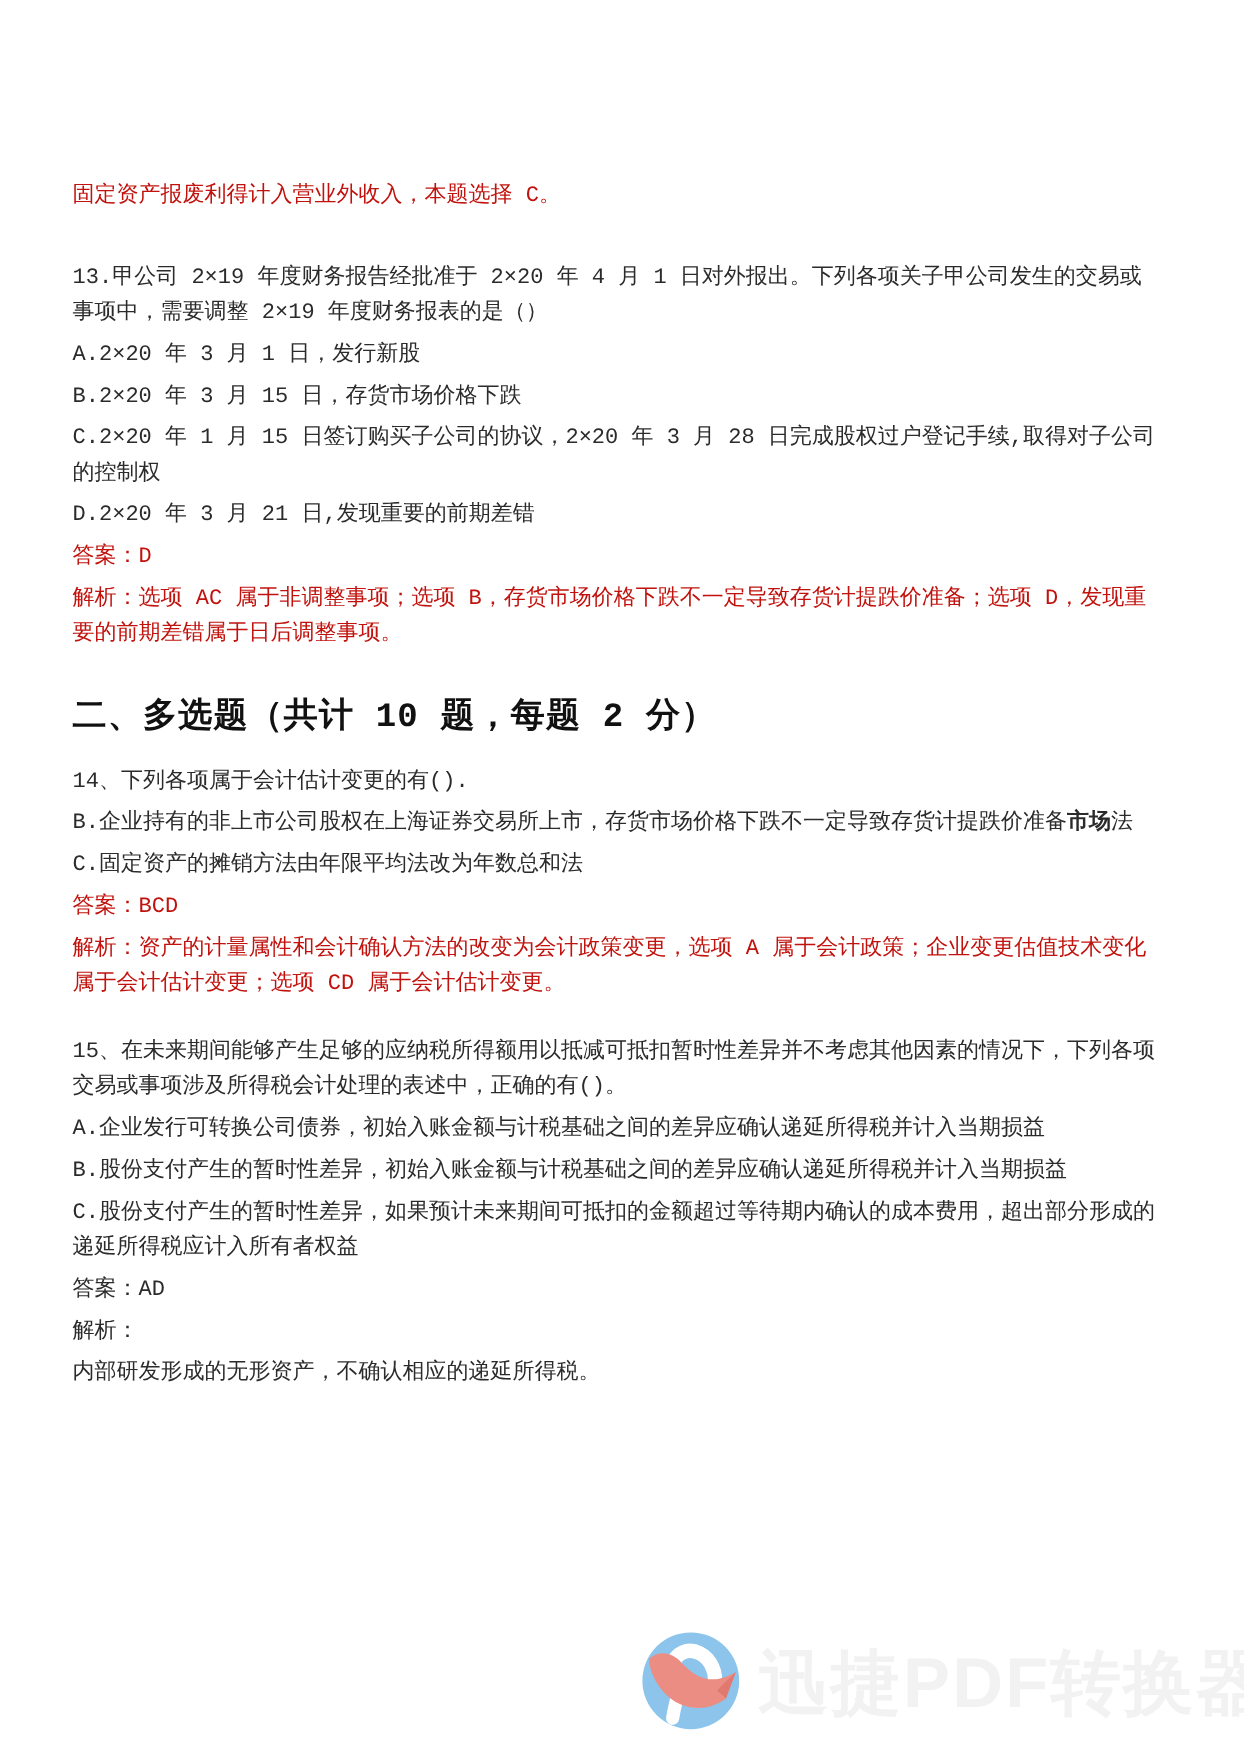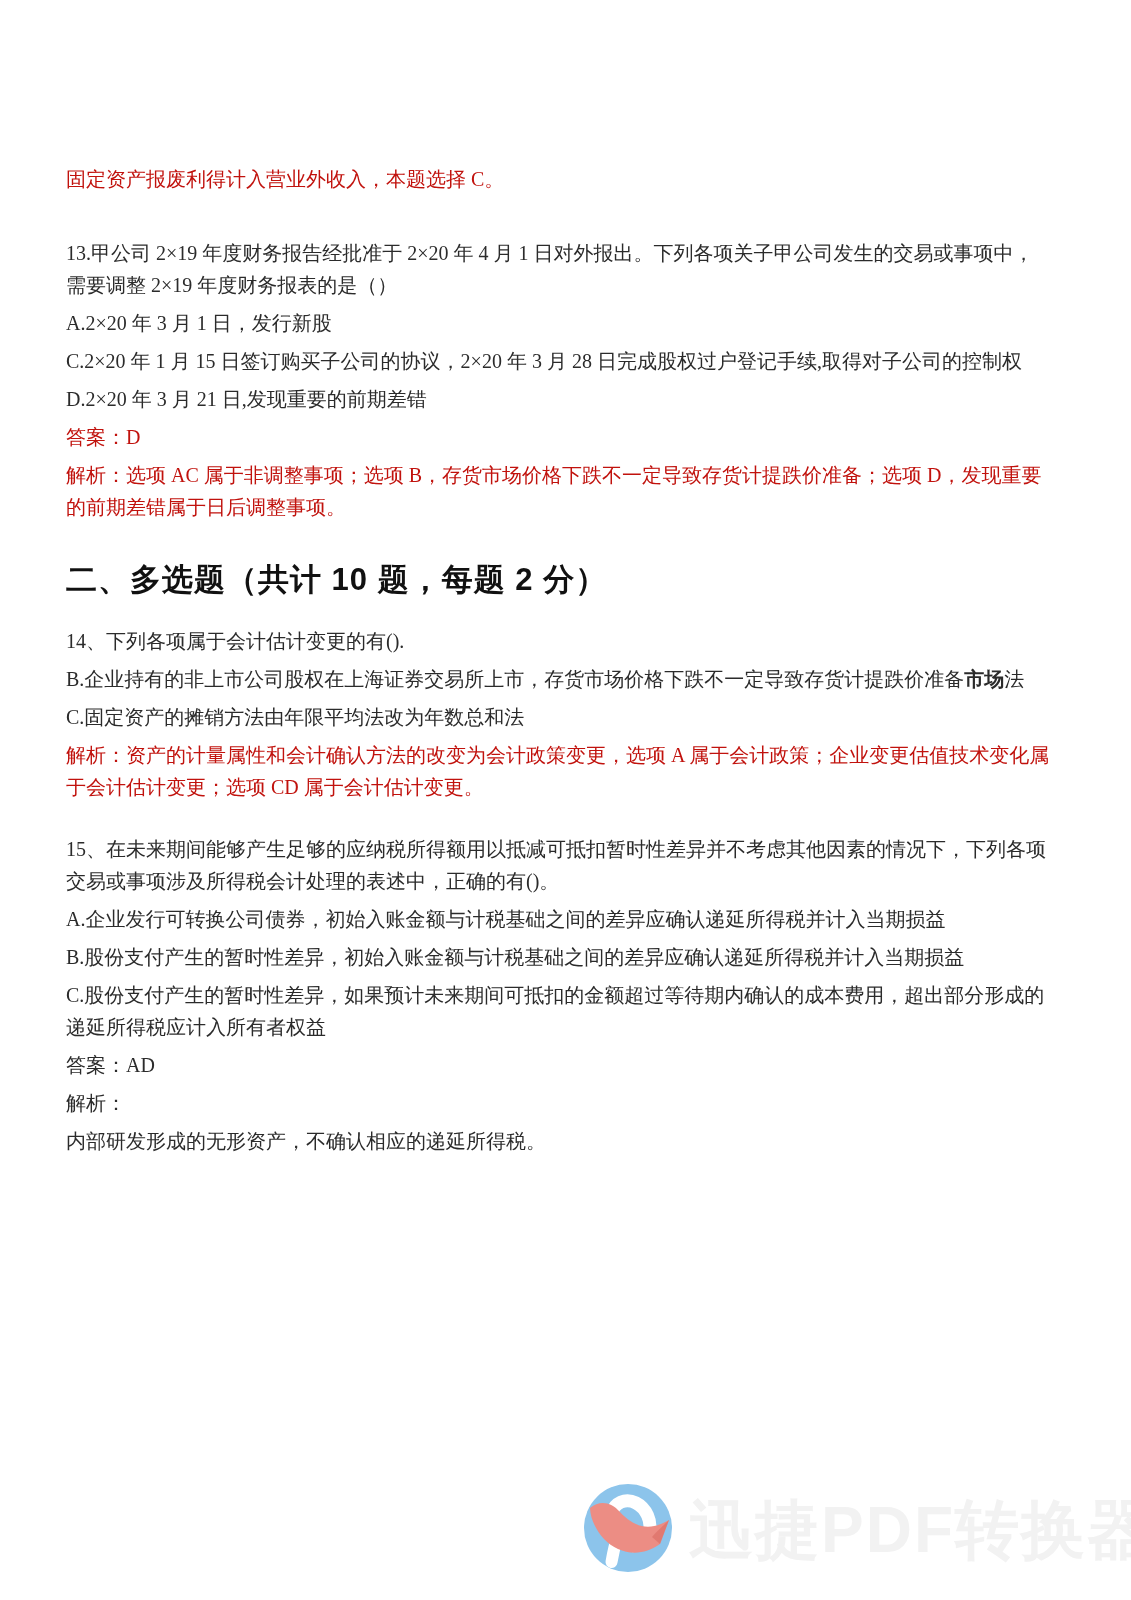--- a/index.html
+++ b/index.html
@@ -15,25 +15,26 @@
   .content {
     position: absolute;
     top: 163px;
     left: 66px;
     width: 1002px;
   }
   .content p {
     margin: 0 16px 6px 0;
     font-size: 20px;
     line-height: 1.6;
+    font-family: Liberation Mono, monospace;
   }
   .red { color: #c1120d; }
   .note { margin-bottom: 42px !important; }
   .section-heading {
-    font-family: Liberation Sans, sans-serif;
+    font-family: Liberation Mono, monospace;
     font-weight: bold;
     font-size: 31px;
     color: #111111;
     margin: 36px 0 24px 0;
     letter-spacing: 1px;
   }
   .q15-block { margin-top: 30px; }
   .bold-part { font-weight: bold; }
   .watermark {
     position: absolute;
@@ -56,32 +57,34 @@
 <body>
 
 <div class="page">
   <div class="content">
 
     <p class="red note">固定资产报废利得计入营业外收入，本题选择 C。</p>
 
     <div>
       <p>13.甲公司 2×19 年度财务报告经批准于 2×20 年 4 月 1 日对外报出。下列各项关子甲公司发生的交易或事项中，需要调整 2×19 年度财务报表的是（）</p>
       <p>A.2×20 年 3 月 1 日，发行新股</p>
+      <p>B.2×20 年 3 月 15 日，存货市场价格下跌</p>
       <p>C.2×20 年 1 月 15 日签订购买子公司的协议，2×20 年 3 月 28 日完成股权过户登记手续,取得对子公司的控制权</p>
       <p>D.2×20 年 3 月 21 日,发现重要的前期差错</p>
       <p class="red">答案：D</p>
       <p class="red">解析：选项 AC 属于非调整事项；选项 B，存货市场价格下跌不一定导致存货计提跌价准备；选项 D，发现重要的前期差错属于日后调整事项。</p>
     </div>
 
     <h2 class="section-heading">二、多选题（共计 10 题，每题 2 分）</h2>
 
     <div>
       <p>14、下列各项属于会计估计变更的有().</p>
       <p><span>B.企业持有的非上市公司股权在上海证券交易所上市，存货市场价格下跌不一定导致存货计提跌价准备</span><span class="bold-part">市场</span><span>法</span></p>
       <p>C.固定资产的摊销方法由年限平均法改为年数总和法</p>
+      <p class="red">答案：BCD</p>
       <p class="red">解析：资产的计量属性和会计确认方法的改变为会计政策变更，选项 A 属于会计政策；企业变更估值技术变化属于会计估计变更；选项 CD 属于会计估计变更。</p>
     </div>
 
     <div class="q15-block">
       <p>15、在未来期间能够产生足够的应纳税所得额用以抵减可抵扣暂时性差异并不考虑其他因素的情况下，下列各项交易或事项涉及所得税会计处理的表述中，正确的有()。</p>
       <p>A.企业发行可转换公司债券，初始入账金额与计税基础之间的差异应确认递延所得税并计入当期损益</p>
       <p>B.股份支付产生的暂时性差异，初始入账金额与计税基础之间的差异应确认递延所得税并计入当期损益</p>
       <p>C.股份支付产生的暂时性差异，如果预计未来期间可抵扣的金额超过等待期内确认的成本费用，超出部分形成的递延所得税应计入所有者权益</p>
       <p>答案：AD</p>
       <p>解析：</p>

